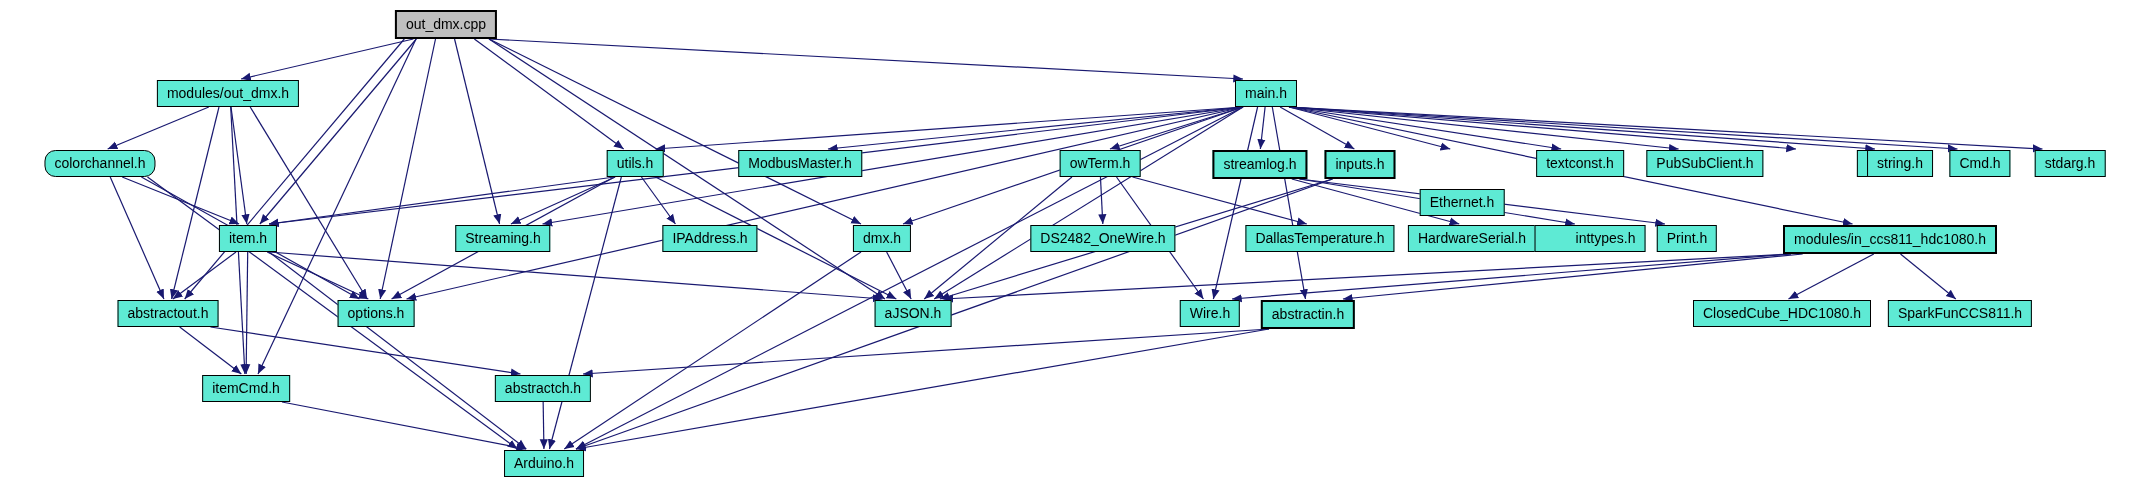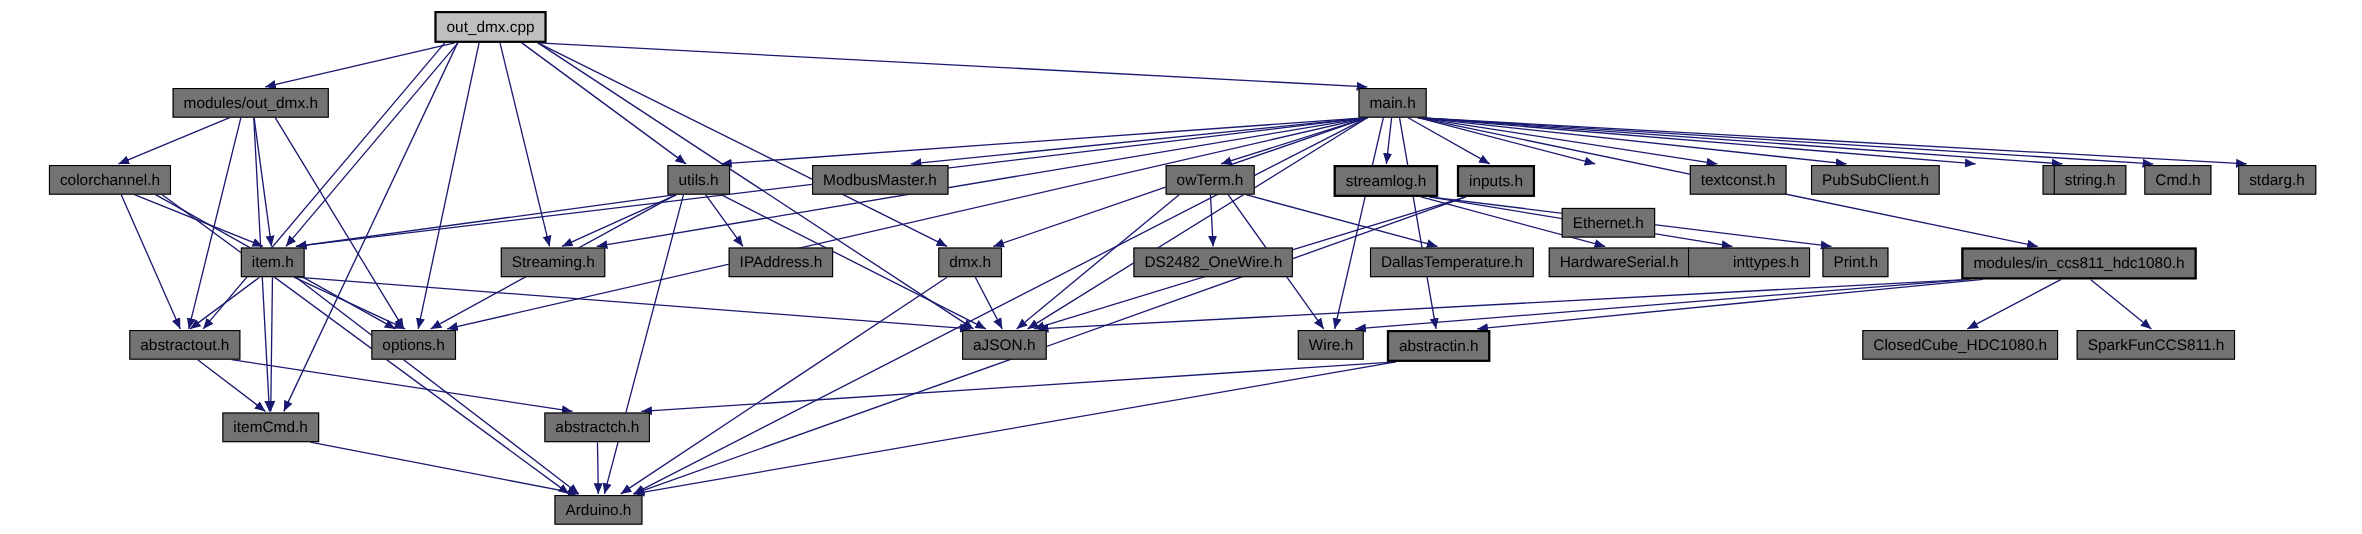--- a/index.html
+++ b/index.html
@@ -16,21 +16,21 @@
     overflow: hidden;
   }
   #edge-layer {
     position: absolute;
     left: 0;
     top: 0;
   }
   .node {
     position: absolute;
     transform: translateX(-50%);
-    background: #737373;
+    background: #5eead4;
     border: 1px solid #000000;
     color: #000000;
     font-size: 14px;
     line-height: 1.2;
     padding: 4px 9px;
     white-space: nowrap;
     cursor: pointer;
     box-sizing: border-box;
   }
   .node.bold {
@@ -123,21 +123,21 @@
       <path d="M210.5,327 Q365.5,350.5 520.5,374" fill="none" stroke="#191970" stroke-width="1.2" marker-end="url(#arrow)"></path>
       <path d="M1269,329 Q926,351.5 583,374" fill="none" stroke="#191970" stroke-width="1.2" marker-end="url(#arrow)"></path>
       <path d="M1269,329 Q922.5,389 576,449" fill="none" stroke="#191970" stroke-width="1.2" marker-end="url(#arrow)"></path>
       <path d="M282,402 Q404.06,425.5 526.12,449" fill="none" stroke="#191970" stroke-width="1.2" marker-end="url(#arrow)"></path>
       <path d="M543.15,402 Q543.5450000000001,425.5 543.94,449" fill="none" stroke="#191970" stroke-width="1.2" marker-end="url(#arrow)"></path>
     </svg>
   <div id="node-layer">
       <div class="node highlight" style="left: 446px; top: 10px;">out_dmx.cpp</div>
       <div class="node" style="left: 228px; top: 80px;">modules/out_dmx.h</div>
       <div class="node" style="left: 1266px; top: 80px;">main.h</div>
-      <div class="node" style="left: 100px; top: 150px;">colorchannel.h</div>
+      <div class="node" style="left: 100px; top: 150px; border-radius: 11px;">colorchannel.h</div>
       <div class="node" style="left: 635px; top: 150px; text-align: right;">utils.h</div>
       <div class="node" style="left: 800px; top: 150px;">ModbusMaster.h</div>
       <div class="node" style="left: 1100px; top: 150px;">owTerm.h</div>
       <div class="node bold" style="left: 1260px; top: 150px;">streamlog.h</div>
       <div class="node bold" style="left: 1360px; top: 150px;">inputs.h</div>
       <div class="node" style="left: 1462px; top: 150px; margin-top: 39px;">Ethernet.h</div>
       <div class="node" style="left: 1580px; top: 150px;">textconst.h</div>
       <div class="node" style="left: 1705px; top: 150px;">PubSubClient.h</div>
       <div class="node" style="left: 1884px; top: 150px;">SPI.h</div>
       <div class="node" style="left: 1900px; top: 150px;">string.h</div>

